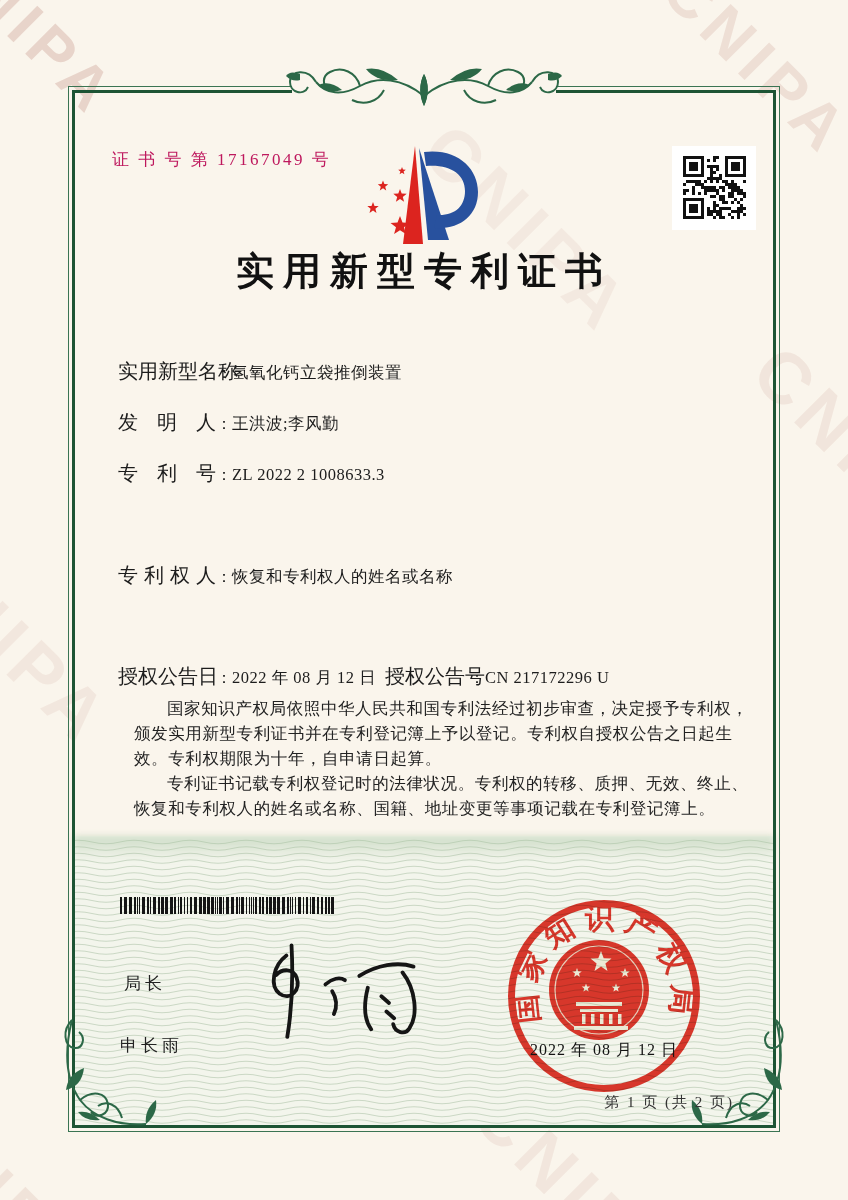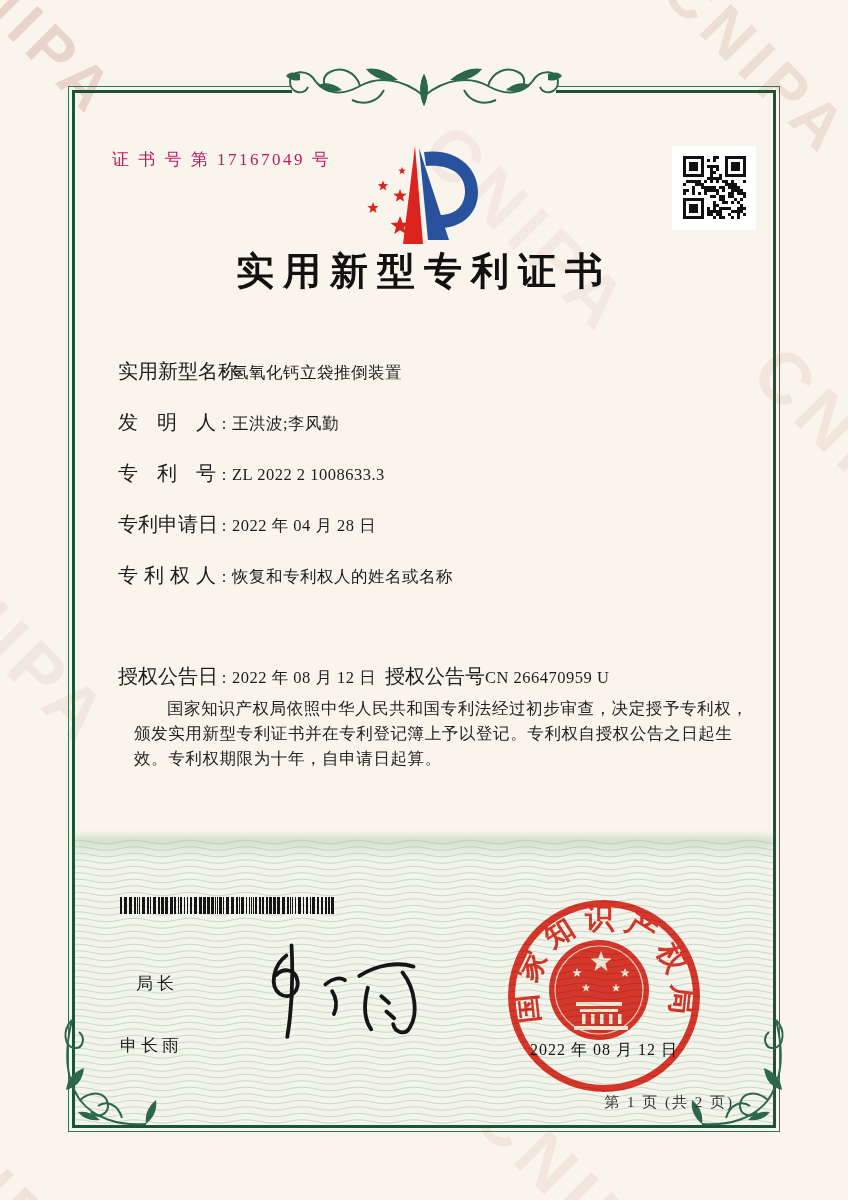--- a/index.html
+++ b/index.html
@@ -54,21 +54,21 @@
   .fgroup2{position:absolute;left:267px;top:0;}
   .fgroup2 .flabel{width:84px;}
 
   
   #body-text{position:absolute;left:118px;top:696px;width:620px;font-size:16.5px;
              line-height:25px;letter-spacing:.6px;color:#222;margin-left:16px;}
   #body-text p{margin:0;text-indent:2em;}
 
   
   #barcode{position:absolute;left:120px;top:897px;}
-  #signer-title{position:absolute;left:136px;top:972px;font-family:"Liberation Sans",sans-serif;
+  #signer-title{position:absolute;left:124px;top:972px;font-family:"Liberation Sans",sans-serif;
                 font-size:17px;letter-spacing:4px;color:#222;}
   #signer-name{position:absolute;left:120px;top:1004px;font-family:"Liberation Sans",sans-serif;
                 font-size:17px;letter-spacing:4px;color:#222;margin-top:30px;}
   #signature{position:absolute;left:252px;top:942px;}
   #seal{position:absolute;left:504px;top:896px;mix-blend-mode:multiply;opacity:.93;}
   #seal-date{position:absolute;left:530px;top:1040px;font-size:16px;letter-spacing:1px;color:#141414;white-space:nowrap;}
 
   #page-info{position:absolute;left:74px;top:1093px;width:660px;text-align:right;
              font-size:15px;letter-spacing:2px;color:#333;}
   #cont-box{position:absolute;left:329px;top:1138px;width:202px;height:35px;background:#ffffff;
@@ -342,35 +342,33 @@
 
   <div class="frow" style="top:358px">
     <span class="flabel">实用新型名称</span><span class="fcolon">：</span><span class="fvalue">氢氧化钙立袋推倒装置</span>
   </div>
   <div class="frow" style="top:409px">
     <span class="flabel">发明人</span><span class="fcolon">：</span><span class="fvalue">王洪波;李风勤</span>
   </div>
   <div class="frow" style="top:460px">
     <span class="flabel">专利号</span><span class="fcolon">：</span><span class="fvalue">ZL 2022 2 1008633.3</span>
   </div>
-  <div class="frow" style="top:511px">
-    <span class="flabel">专利申请日</span><span class="fcolon">：</span><span class="fvalue">2022 年 04 月 28 日</span>
-  </div>
   <div class="frow" style="top:562px">
     <span class="flabel">专利权人</span><span class="fcolon">：</span><span class="fvalue">恢复和专利权人的姓名或名称</span>
   </div>
   <div class="frow" style="top:663px">
     <span class="flabel">授权公告日</span><span class="fcolon">：</span><span class="fvalue">2022 年 08 月 12 日</span>
     <span class="fgroup2">
-      <span class="flabel">授权公告号</span><span class="fcolon">：</span><span class="fvalue">CN 266470959 U</span>
+      <span class="flabel">授权公告号</span><span class="fcolon">：</span><span class="fvalue">CN 217172296 U</span>
     </span>
   </div>
 
   <div id="body-text">
     <p>国家知识产权局依照中华人民共和国专利法经过初步审查，决定授予专利权，颁发实用新型专利证书并在专利登记簿上予以登记。专利权自授权公告之日起生效。专利权期限为十年，自申请日起算。</p>
+    <p>专利证书记载专利权登记时的法律状况。专利权的转移、质押、无效、终止、恢复和专利权人的姓名或名称、国籍、地址变更等事项记载在专利登记簿上。</p>
   </div>
 
   <svg id="barcode" width="216" height="17" xmlns="http://www.w3.org/2000/svg">
       <rect x="0" y="0" width="2" height="17" fill="#151515"></rect>
       <rect x="4" y="0" width="3" height="17" fill="#151515"></rect>
       <rect x="9" y="0" width="3" height="17" fill="#151515"></rect>
       <rect x="14" y="0" width="2" height="17" fill="#151515"></rect>
       <rect x="17" y="0" width="1" height="17" fill="#151515"></rect>
       <rect x="19" y="0" width="1" height="17" fill="#151515"></rect>
       <rect x="22" y="0" width="3" height="17" fill="#151515"></rect>

